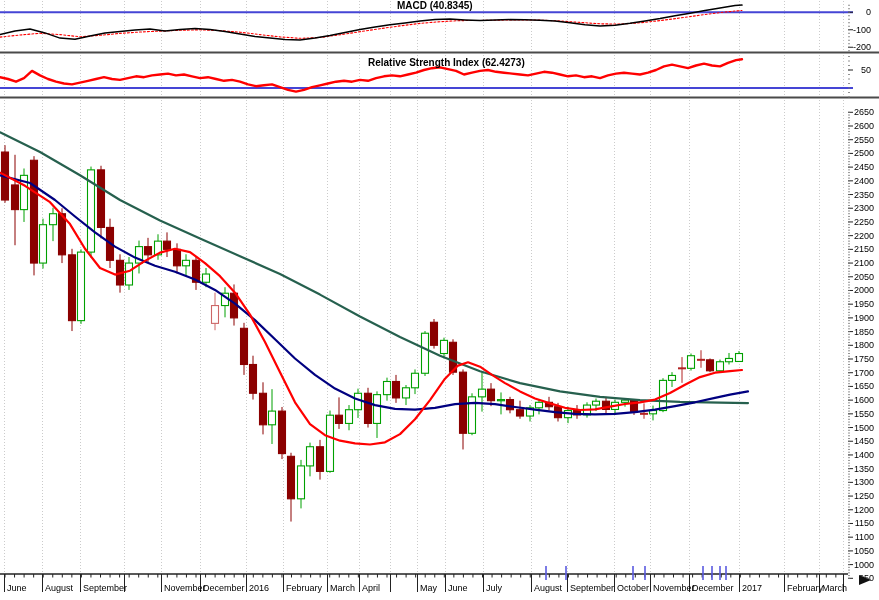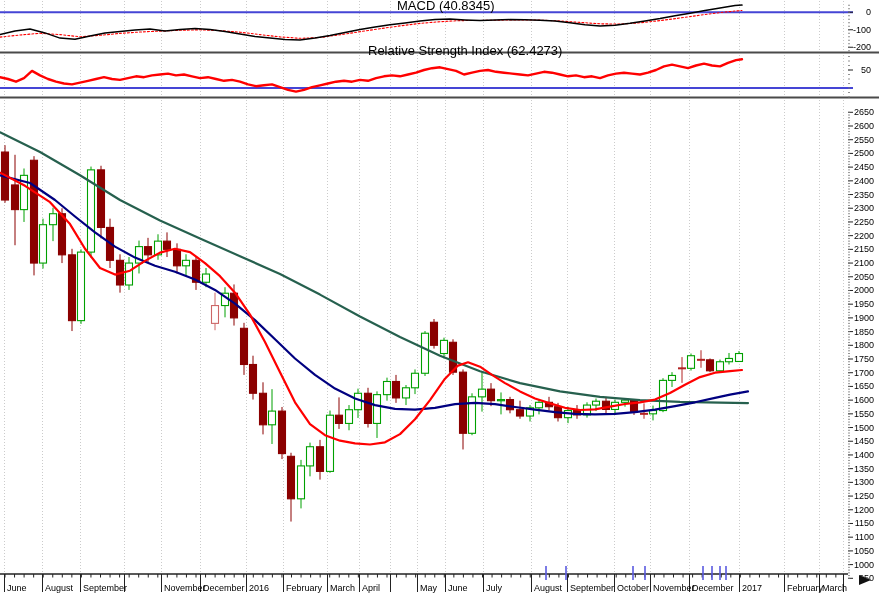--- a/index.html
+++ b/index.html
@@ -1,20 +1,20 @@
 <!DOCTYPE html>
 <html><head>
 <meta charset="utf-8">
 <style>
   html,body{margin:0;padding:0;background:#fff;}
   #chart-root{position:relative;width:879px;height:600px;background:#fff;overflow:hidden;
     font-family:"Liberation Sans",sans-serif;}
   #chart-svg{position:absolute;left:0;top:0;}
-  .pane-title{position:absolute;font-size:13px;line-height:10px;color:#000;white-space:nowrap;
-    font-family:"Liberation Sans",sans-serif;z-index:5;}
+  .pane-title{position:absolute;font-size:10px;line-height:10px;color:#000;white-space:nowrap;
+    font-family:"Liberation Sans",sans-serif;z-index:5;font-weight:bold;}
 </style>
 </head>
 <body>
 
 <div id="chart-root">
   <svg id="chart-svg" width="879" height="600">
       <rect x="0" y="0" width="879" height="600" fill="#ffffff"></rect>
       <g>
         <line x1="4.5" y1="1" x2="4.5" y2="573" stroke="#cbcbcb" stroke-width="1" stroke-dasharray="1 2"></line>
         <line x1="42.5" y1="1" x2="42.5" y2="573" stroke="#cbcbcb" stroke-width="1" stroke-dasharray="1 2"></line>
@@ -641,14 +641,14 @@
         <line x1="633" y1="566" x2="633" y2="580" stroke="#5a5ae0" stroke-width="1.6"></line>
         <line x1="645" y1="566" x2="645" y2="580" stroke="#5a5ae0" stroke-width="1.6"></line>
         <line x1="703" y1="566" x2="703" y2="580" stroke="#5a5ae0" stroke-width="1.6"></line>
         <line x1="712" y1="566" x2="712" y2="580" stroke="#5a5ae0" stroke-width="1.6"></line>
         <line x1="720" y1="566" x2="720" y2="580" stroke="#5a5ae0" stroke-width="1.6"></line>
         <line x1="726" y1="566" x2="726" y2="580" stroke="#5a5ae0" stroke-width="1.6"></line>
       </g>
       <path d="M 859 575 L 871 580 L 859 585 Z" fill="#111"></path>
     </svg>
   <div class="pane-title" style="left:397px;top:1px">MACD (40.8345)</div>
-  <div class="pane-title" style="left:368px;top:46px">Relative Strength Index (62.4273)</div>
+  <div class="pane-title" style="left:368px;top:58px">Relative Strength Index (62.4273)</div>
 </div>
 
 </body></html>

